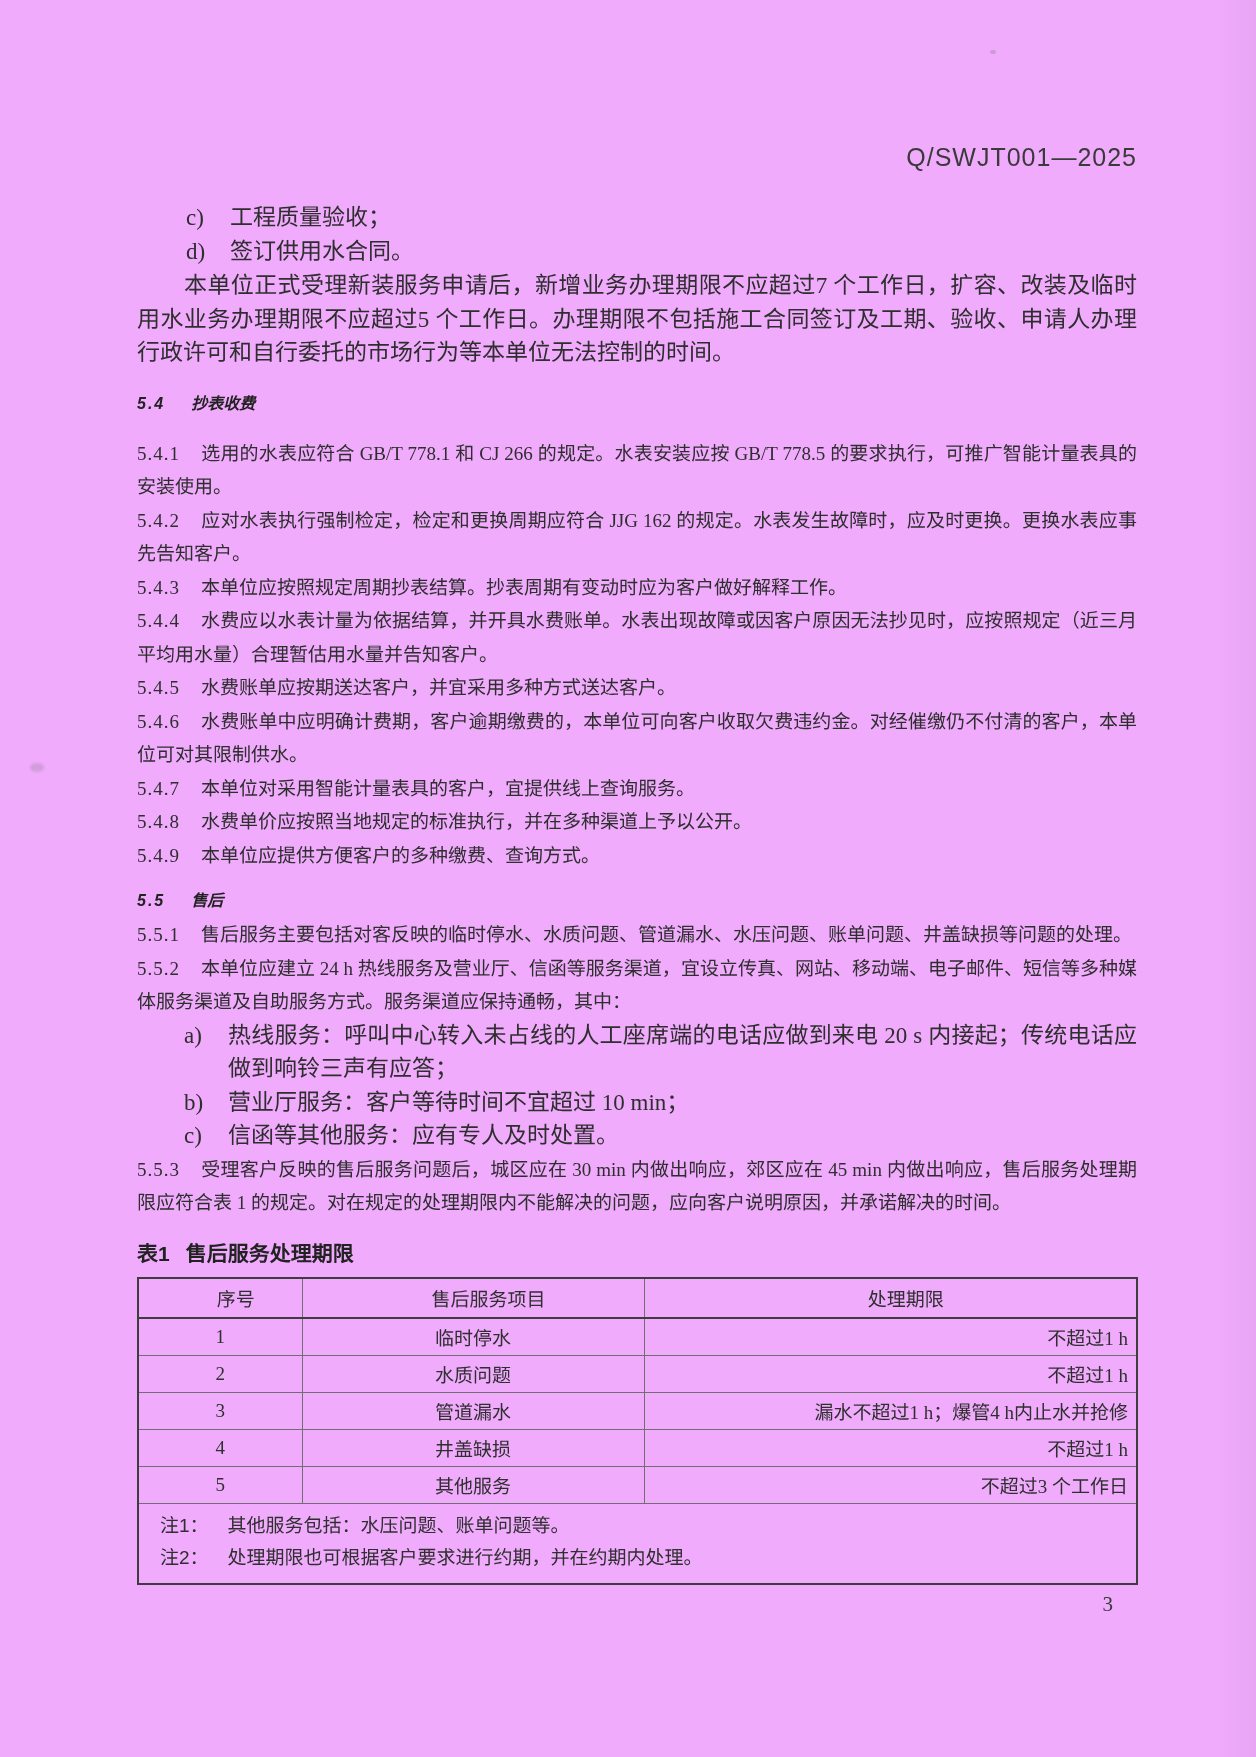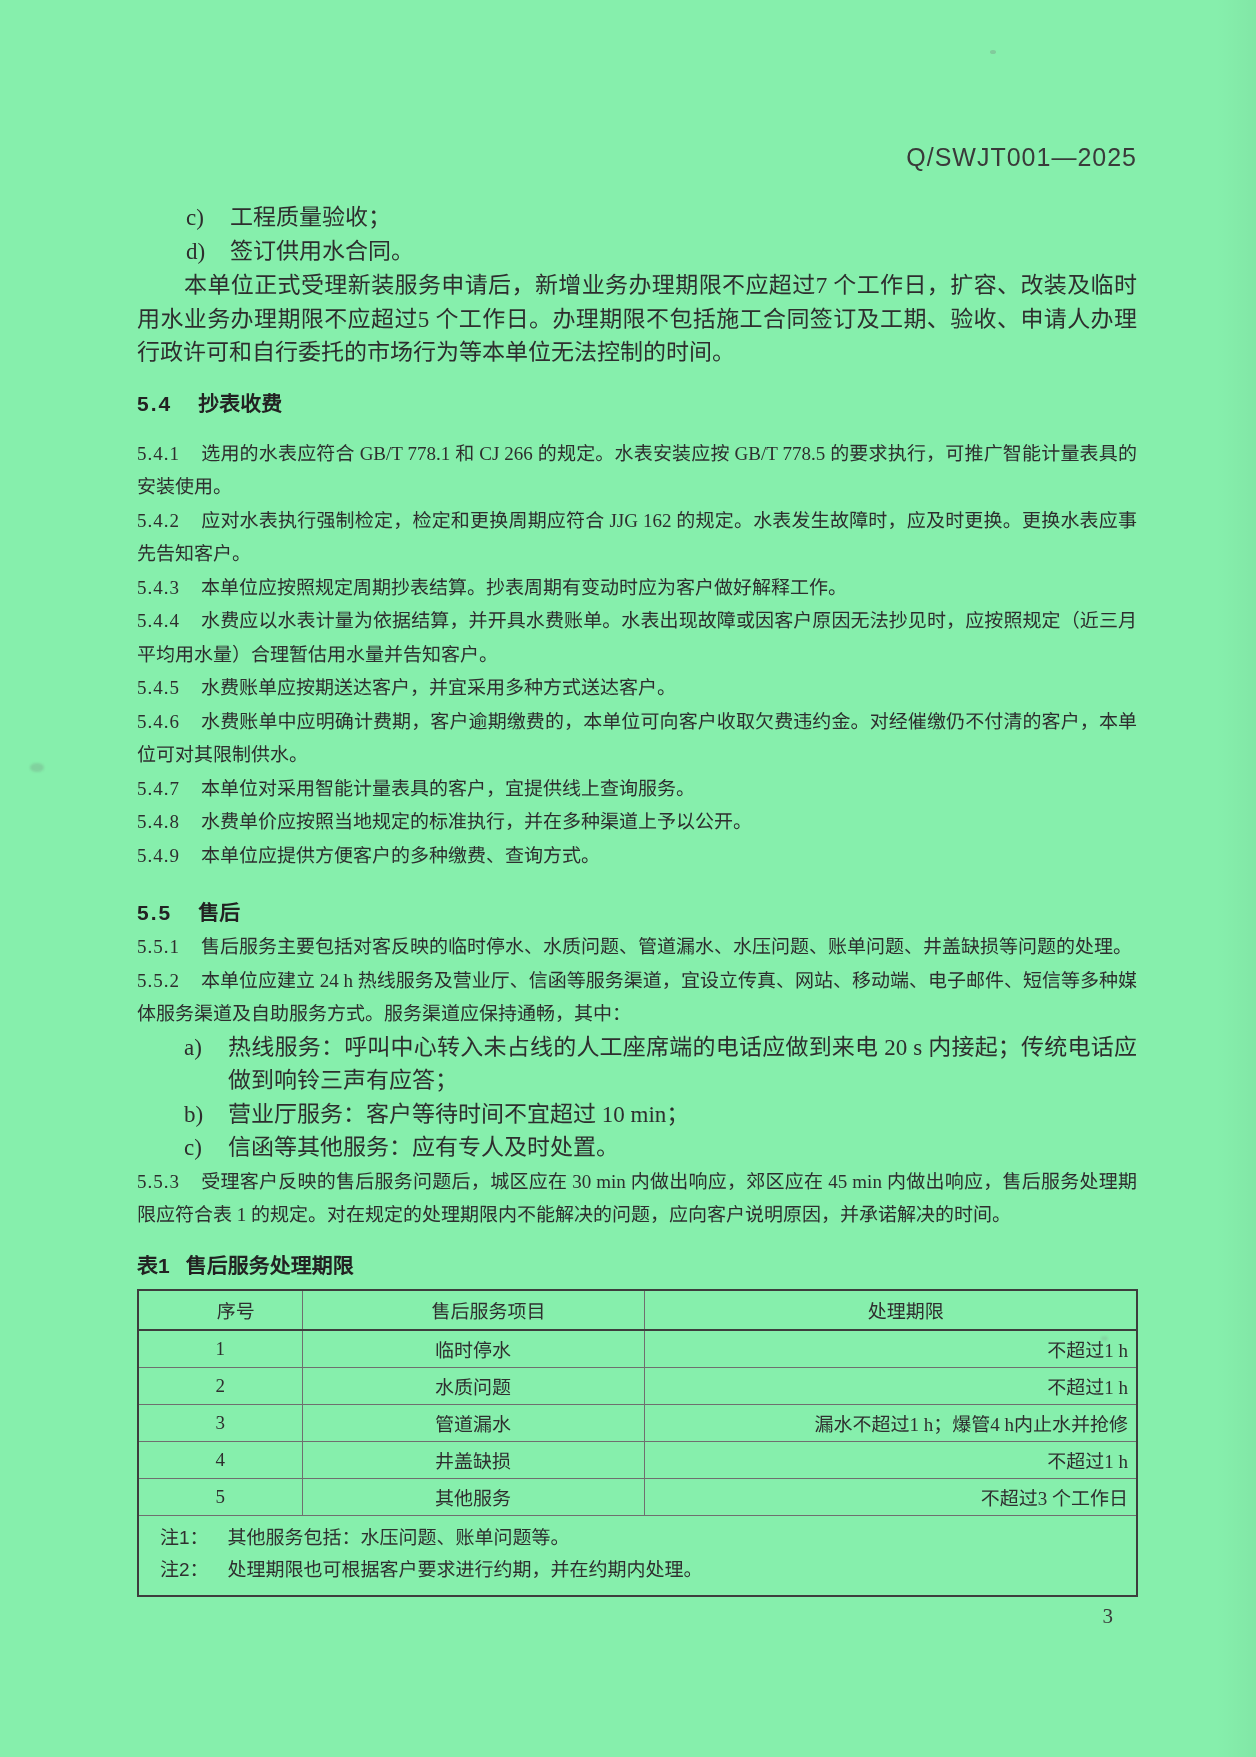--- a/index.html
+++ b/index.html
@@ -1,20 +1,20 @@
 <!DOCTYPE html>
 <html lang="zh-CN"><head>
 <meta charset="utf-8">
 <style>
   html,body{margin:0;padding:0;background:#ededeb;}
   .page{
     position:relative;
     width:1256px;height:1757px;
     margin:0 auto;
-    background:#86efac;
+    background:#f0abfc;
     color:#2e2e2e;
     font-family:"Liberation Serif","DejaVu Serif",serif;
     overflow:hidden;
   }
   .edge-shade{
     position:absolute;top:0;right:0;width:40px;height:100%;
     background:linear-gradient(to right, rgba(0,0,0,0), rgba(0,0,0,0.035));
     pointer-events:none;
   }
   .content{
@@ -40,26 +40,27 @@
     position:absolute;left:49px;top:0;
   }
   .intro{
     margin:0;
     font-size:23px;line-height:33.5px;
     text-indent:47px;
     text-align:justify;
   }
   .sec-heading{
     margin:0;
-    font-size:21px;line-height:34px;
+    font-size:16px;line-height:34px;
     font-weight:bold;color:#222;
     font-family:"Liberation Sans","DejaVu Sans",sans-serif;
+    font-style:italic;
   }
   .h54{margin-top:17px;}
-  .h55{margin-top:24px;}
+  .h55{margin-top:12px;}
   .sec-heading .h-num{margin-right:26px;letter-spacing:2px;}
   .sec{margin-top:16px;}
   .sec55{margin-top:0;}
   .clause{
     margin:0;
     font-size:19px;line-height:33.5px;
     text-align:justify;
   }
   .clause-num{margin-right:21px;letter-spacing:1px;}
   .sub-list{

